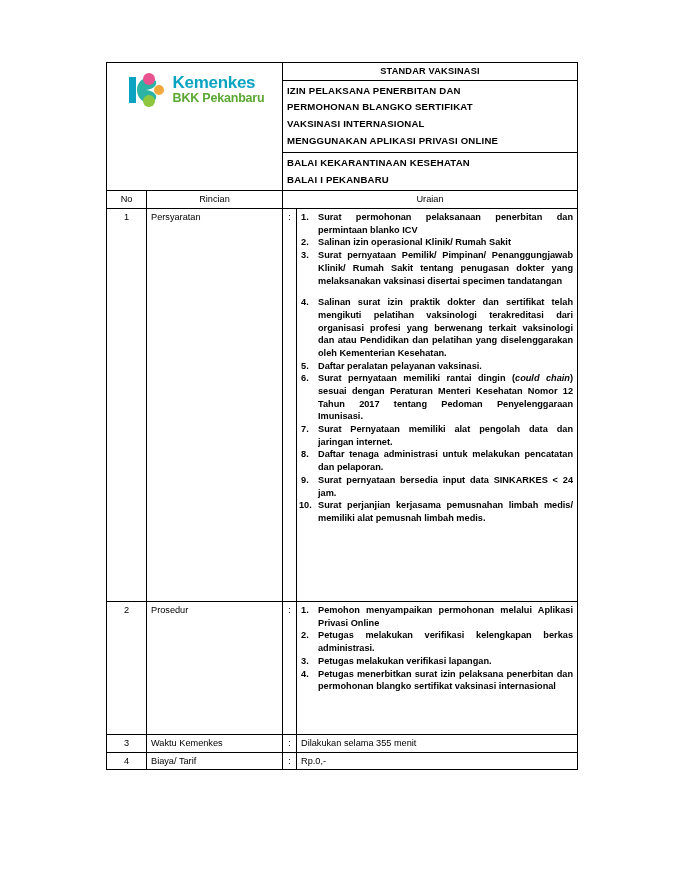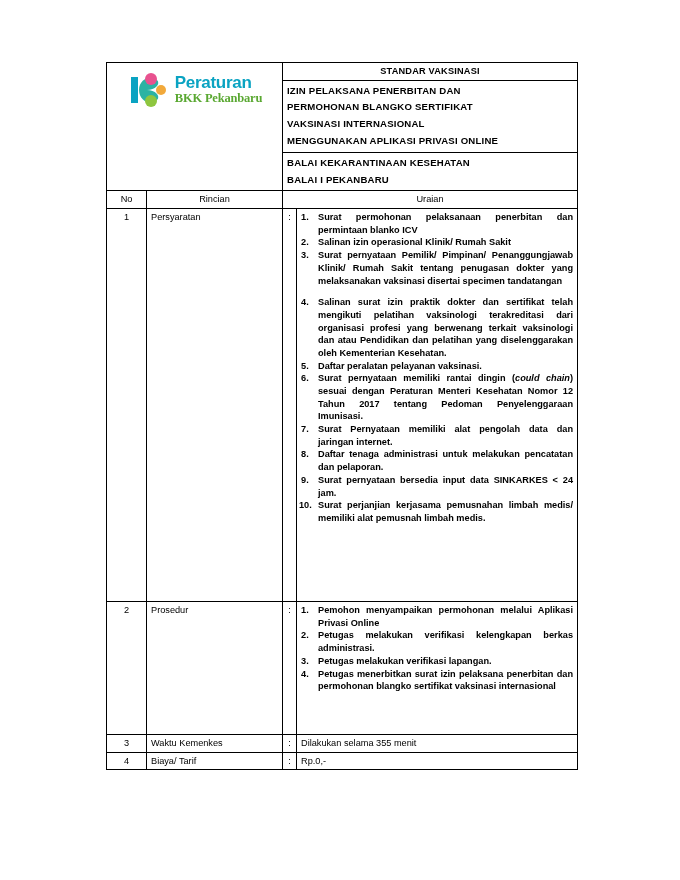--- a/index.html
+++ b/index.html
@@ -58,21 +58,20 @@
     font-size: 17px;
     font-weight: bold;
     color: #0aa3c2;
     letter-spacing: -0.3px;
   }
   .logo-text .l2 {
     font-size: 12.5px;
     font-weight: bold;
     color: #5aa832;
     letter-spacing: -0.2px;
-    font-family: Liberation Serif, serif;
   }
   .hdr-line {
     text-align: center;
     font-weight: bold;
     font-size: 9.6px;
     padding: 5px 4px;
     letter-spacing: 0.2px;
   }
   .multi {
     padding: 4px 6px 4px 6px;
@@ -144,21 +143,21 @@
             <div class="logo-mark">
               <svg width="42" height="38" viewBox="0 0 42 38" xmlns="http://www.w3.org/2000/svg">
                 <path d="M4 6 L4 32 L11 32 L11 6 Z" fill="#0aa3c2"></path>
                 <path d="M12 19 C12 8, 24 3, 30 9 C34 13, 28 19, 20 19 C28 19, 34 25, 30 29 C24 35, 12 30, 12 19 Z" fill="#2bb3a3"></path>
                 <circle cx="24" cy="8" r="6" fill="#e8528f"></circle>
                 <circle cx="24" cy="30" r="6" fill="#8ec63f"></circle>
                 <circle cx="34" cy="19" r="5" fill="#f2a93b"></circle>
               </svg>
             </div>
             <div class="logo-text">
-              <div class="l1">Peraturan</div>
+              <div class="l1">Kemenkes</div>
               <div class="l2">BKK Pekanbaru</div>
             </div>
           </div>
         </td>
         <td class="hdr-line" colspan="2">STANDAR VAKSINASI</td>
       </tr>
       <tr>
         <td class="multi" colspan="2">
           <div>IZIN PELAKSANA PENERBITAN DAN</div>
           <div>PERMOHONAN BLANGKO SERTIFIKAT</div>

